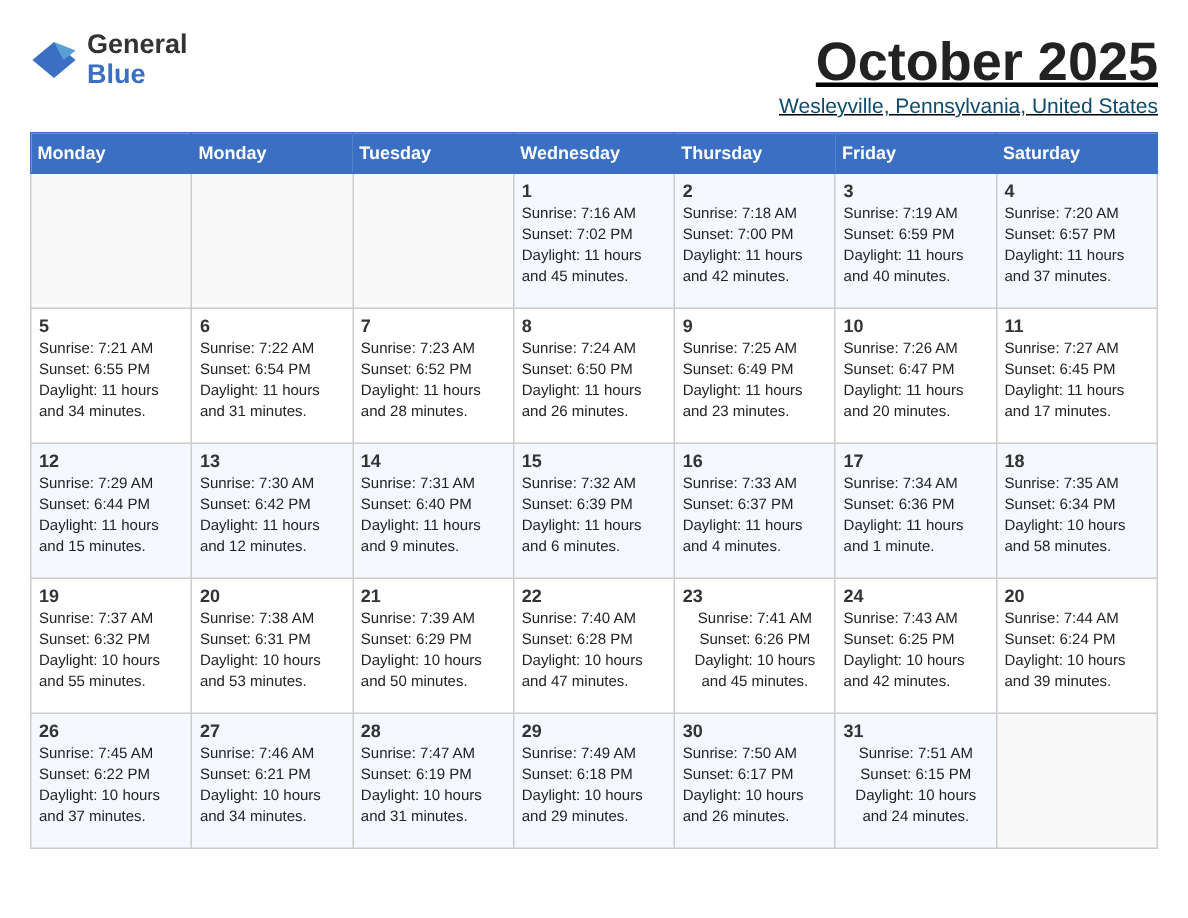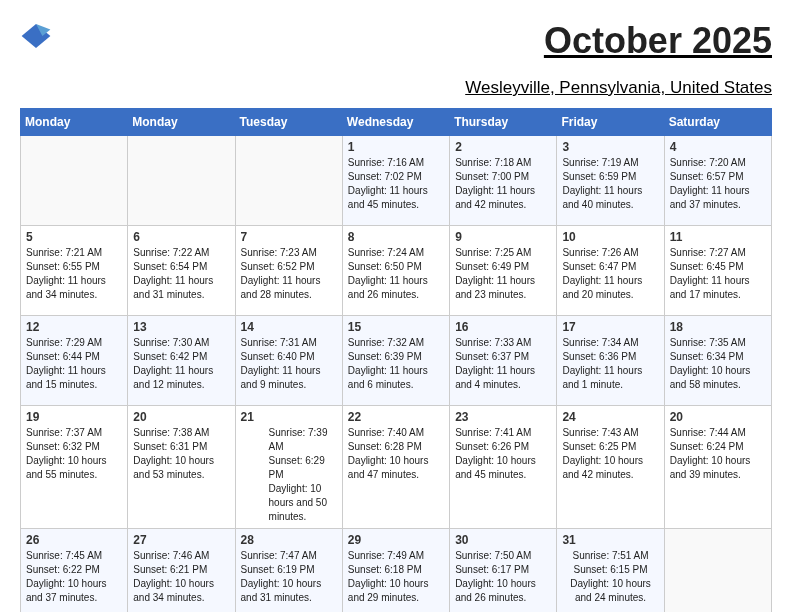--- a/index.html
+++ b/index.html
@@ -35,23 +35,22 @@
     .title-block {
       text-align: right;
       text-decoration: underline;
     }
     .month-title {
       font-size: 36px;
       font-weight: bold;
       color: #222;
     }
     .location {
-      font-size: 17px;
-      color: #000000;
-      margin-top: 16px;
+      font-size: 14px;
+      color: #0c4a6e;
     }
     table {
       width: 100%;
       border-collapse: collapse;
       table-layout: fixed;
     }
     thead tr th {
       background-color: #3a6fc4;
       color: #fff;
       font-size: 12px;
@@ -92,20 +91,24 @@
   </style>
 </head>
 <body>
 
 <div class="header">
   <div class="logo">
     <svg class="logo-icon" viewBox="0 0 40 40" width="40" height="40">
       <polygon points="20,5 38,20 20,35 2,20" fill="#3a6fc4"></polygon>
       <polygon points="20,5 38,12 28,20" fill="#5a9fd4"></polygon>
     </svg>
+    <div class="logo-text">
+      <span class="general">General</span><br>
+      <span class="blue">Blue</span>
+    </div>
   </div>
   <div class="title-block">
     <div class="month-title">October 2025</div>
     <div class="location">Wesleyville, Pennsylvania, United States</div>
   </div>
 </div>
 
 <table>
   <thead>
     <tr>
@@ -244,33 +247,33 @@
 Daylight: 10 hours and 55 minutes.</div>
         </td>
         <td>
           <span class="day-num">20</span>
           <div class="day-info" style="white-space: pre-line;">Sunrise: 7:38 AM
 Sunset: 6:31 PM
 Daylight: 10 hours and 53 minutes.</div>
         </td>
         <td>
           <span class="day-num">21</span>
-          <div class="day-info" style="white-space: pre-line; margin-left: 28px;">Sunrise: 7:39 AM
+          <div class="day-info" style="white-space: pre-line;">Sunrise: 7:39 AM
 Sunset: 6:29 PM
 Daylight: 10 hours and 50 minutes.</div>
         </td>
         <td>
           <span class="day-num">22</span>
           <div class="day-info" style="white-space: pre-line;">Sunrise: 7:40 AM
 Sunset: 6:28 PM
 Daylight: 10 hours and 47 minutes.</div>
         </td>
         <td>
           <span class="day-num">23</span>
-          <div class="day-info" style="white-space: pre-line;">Sunrise: 7:41 AM
+          <div class="day-info" style="white-space: pre-line; text-align: center;">Sunrise: 7:41 AM
 Sunset: 6:26 PM
 Daylight: 10 hours and 45 minutes.</div>
         </td>
         <td>
           <span class="day-num">24</span>
           <div class="day-info" style="white-space: pre-line;">Sunrise: 7:43 AM
 Sunset: 6:25 PM
 Daylight: 10 hours and 42 minutes.</div>
         </td>
         <td>

